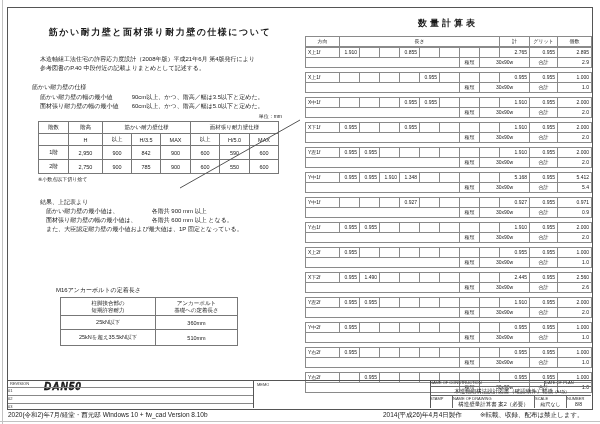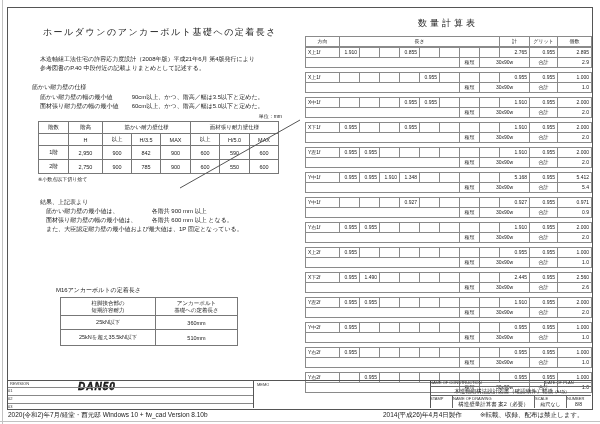--- a/index.html
+++ b/index.html
@@ -2,21 +2,21 @@
 <html><head>
 <meta charset="utf-8">
 <style>
   html,body{margin:0;padding:0;background:#e8e8e8;}
   .page{position:relative;width:600px;height:424px;background:#fff;
         font-family:"Liberation Sans","DejaVu Sans",sans-serif;color:#1a1a1a;overflow:hidden;}
   .edge-l{position:absolute;left:2px;top:0;width:1px;height:424px;background:#c2c2c2;}
   .edge-b{position:absolute;left:0;top:421px;width:600px;height:1px;background:#c2c2c2;}
   .frame{position:absolute;left:7px;top:7px;width:584px;height:401px;border:1px solid #555;background:#fff;}
   .abs{position:absolute;}
-  .ttl{font-weight:normal;font-size:9px;letter-spacing:1.5px;text-align:center;}
+  .ttl{font-weight:bold;font-size:9px;letter-spacing:1.5px;text-align:center;}
   .txt{font-size:6px;line-height:9px;white-space:nowrap;}
   .sm{font-size:5px;}
   table{border-collapse:collapse;table-layout:fixed;}
   .wtab td, .htab td{border:1px solid #777;font-size:5.5px;text-align:center;
         padding:0;overflow:hidden;white-space:nowrap;height:11px;}
   .wtab td.d{height:13px;}
   .qtab td{border:1px solid #8a8a8a;font-size:5px;height:9px;line-height:9px;
         padding:0 2px;overflow:hidden;white-space:nowrap;}
   .qtab td.l{text-align:left;} .qtab td.r{text-align:right;} .qtab td.c{text-align:center;}
   .qtab.pair{margin-top:4px;} .qtab.pair.first{margin-top:0;}
@@ -32,21 +32,21 @@
   .foot{font-size:6.5px;white-space:nowrap;}
 </style>
 </head>
 <body>
 
 <div class="page">
   <div class="edge-l"></div>
   <div class="edge-b"></div>
   <div class="frame"></div>
 
-  <div class="abs ttl" style="left:30px;top:26px;width:260px;">ホールダウンのアンカーボルト基礎への定着長さ</div>
+  <div class="abs ttl" style="left:30px;top:26px;width:260px;">筋かい耐力壁と面材張り耐力壁の仕様について</div>
 
   <div class="abs txt" style="left:40px;top:55px;">
     <div>木造軸組工法住宅の許容応力度設計（2008年版）平成21年6月 第4版発行により</div>
     <div>参考図書のP.40 中段付近の記載よりまとめとして記述する。</div>
   </div>
 
   <div class="abs txt" style="left:32px;top:83px;">筋かい耐力壁の仕様</div>
 
   <div class="abs txt" style="left:40px;top:93px;">
     <div>
@@ -739,21 +739,21 @@
           </tr>
         </tbody>
       </table>
     </div>
 
   <div class="strip-line" style="left:7px;top:380px;width:585px;height:1px;"></div>
   <div class="strip-line" style="left:253px;top:380px;width:1px;height:28px;"></div>
   <div class="strip-line" style="left:430px;top:380px;width:1px;height:28px;"></div>
 
   <div class="abs tiny" style="left:10px;top:381px;">REVISION</div>
-  <div class="abs logo" style="left:44px;top:381px;margin-left:34px;">DAN50</div>
+  <div class="abs logo" style="left:44px;top:381px;">DAN50</div>
 
   <div class="abs" style="left:8px;top:387px;width:245px;">
     <div class="revrow tiny">
       <span>01</span>
     </div>
     <div class="revrow tiny">
       <span>02</span>
     </div>
     <div class="revrow tiny">
       <span>03</span>

